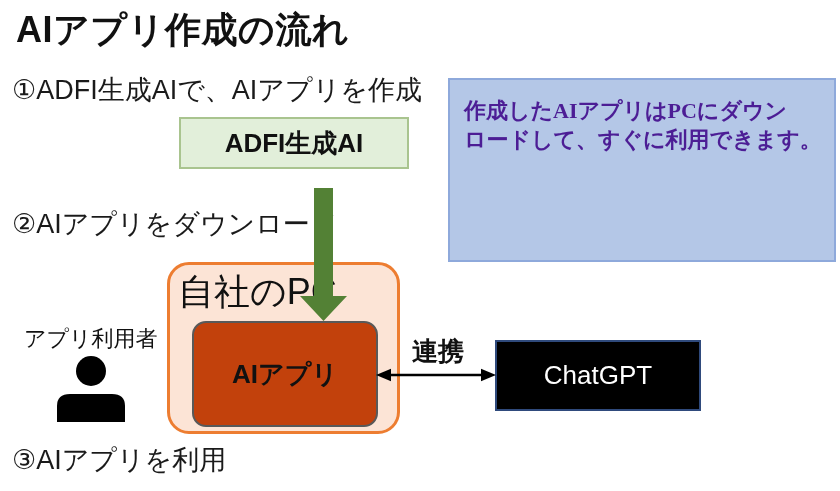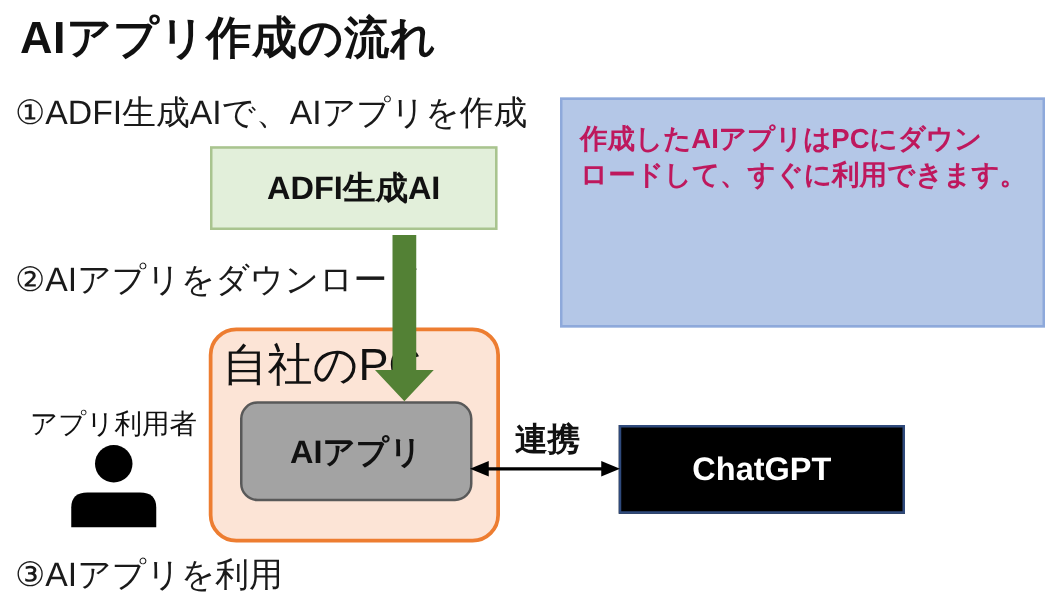--- a/index.html
+++ b/index.html
@@ -8,60 +8,60 @@
     font-family:"Liberation Sans","DejaVu Sans",sans-serif;color:#111111;
   }
   .abs{position:absolute;}
   .title{left:16px;top:6px;font-size:36px;font-weight:bold;letter-spacing:0.5px;}
   .step{font-size:27px;font-weight:400;color:#1a1a1a;white-space:nowrap;}
   .step1{left:12px;top:72px;}
   .step2{left:12px;top:206px;}
   .step3{left:12px;top:442px;}
 
   .adfi-box{
-    left:168px;top:117px;width:230px;height:67px;
+    left:179px;top:117px;width:230px;height:52px;
     background:#e2efda;border:2px solid #a9c48f;box-sizing:border-box;
     display:flex;align-items:center;justify-content:center;
     font-size:26px;font-weight:bold;
   }
   .green-arrow{left:295px;top:188px;width:56px;height:134px;z-index:3;}
 
   .pc-box{
     left:167px;top:262px;width:233px;height:172px;
     background:#fce4d6;border:3px solid #ed7d31;border-radius:22px;box-sizing:border-box;
     z-index:1;
   }
   .pc-label{left:178px;top:268px;font-size:36px;font-weight:400;z-index:2;}
 
   .aiapp-box{
-    left:192px;top:321px;width:186px;height:80px;
-    background:#a3a3a3;border:2px solid #595959;border-radius:14px;box-sizing:border-box;
+    left:192px;top:321px;width:186px;height:106px;
+    background:#c2410c;border:2px solid #595959;border-radius:14px;box-sizing:border-box;
     display:flex;align-items:center;justify-content:center;
     font-size:26px;font-weight:bold;z-index:2;
   }
 
   .user-label{left:24px;top:324px;font-size:22px;font-weight:400;}
   .user-icon{left:56px;top:356px;width:70px;height:66px;}
 
   .renkei-label{left:412px;top:334px;font-size:26px;font-weight:700;z-index:4;}
   .link-arrow{left:376px;top:366px;width:120px;height:18px;z-index:4;}
 
   .chatgpt-box{
-    left:495px;top:340px;width:229px;height:71px;
+    left:495px;top:340px;width:206px;height:71px;
     background:#000000;border:2px solid #2f4a7c;box-sizing:border-box;
     display:flex;align-items:center;justify-content:center;
-    color:#ffffff;font-size:26px;font-weight:bold;
+    color:#ffffff;font-size:26px;font-weight:normal;
   }
 
   .note-box{
     left:448px;top:78px;width:388px;height:184px;
     background:#b4c7e7;border:2px solid #8ea9db;box-sizing:border-box;
     padding:16px 10px 0 14px;
   }
-  .note-box .line{font-size:22px;font-weight:bold;line-height:29px;white-space:nowrap;color:#be185d;}
+  .note-box .line{font-size:22px;font-weight:bold;line-height:29px;white-space:nowrap;color:#4c1d95;font-family:Liberation Serif, serif;}
   .note-p2{margin-top:23px;}
 </style>
 </head>
 <body>
 
 <div class="canvas">
 
   <div class="abs title">AIアプリ作成の流れ</div>
 
   <div class="abs step step1">①ADFI生成AIで、AIアプリを作成</div>

